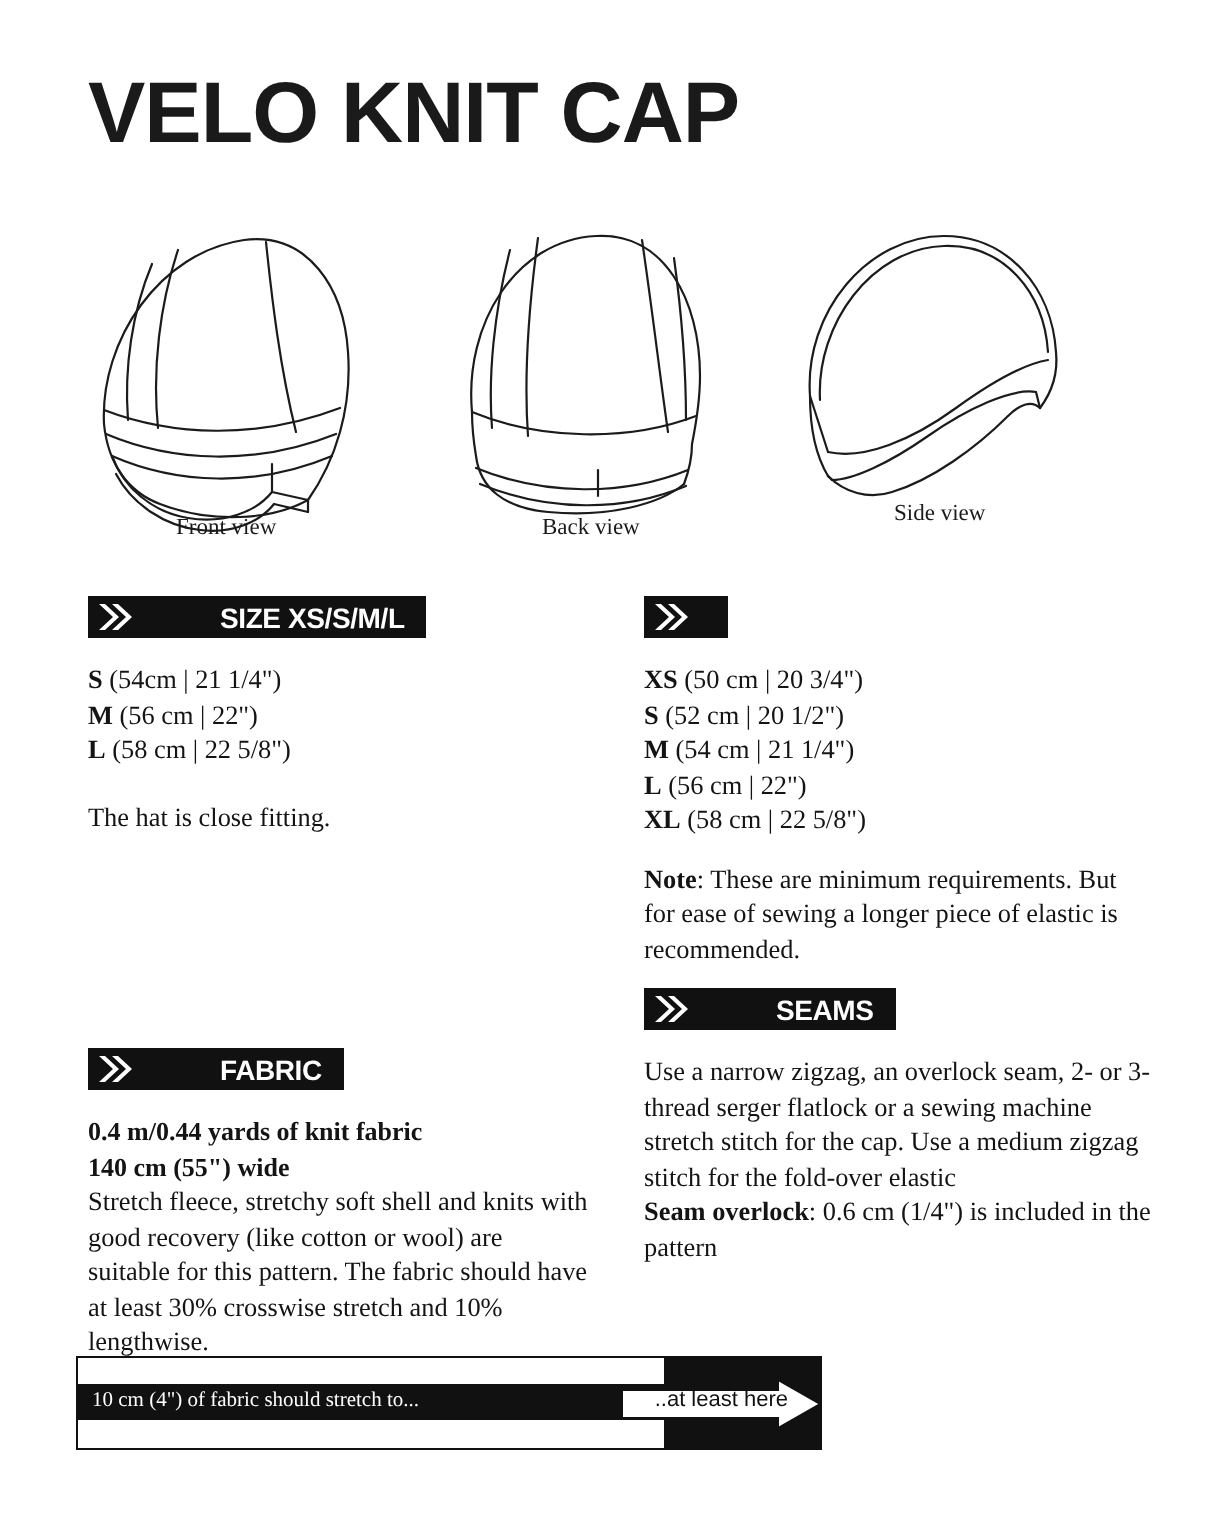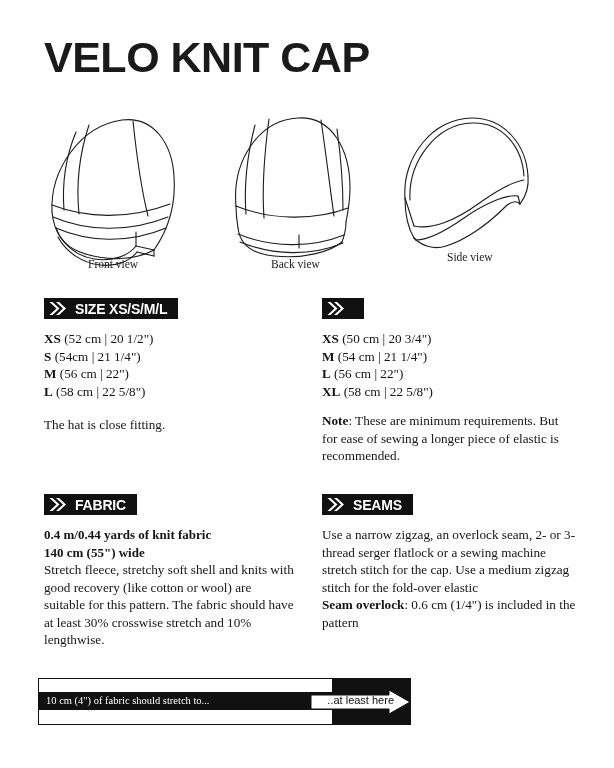--- a/index.html
+++ b/index.html
@@ -59,20 +59,21 @@
   .label-side  { left: 447px; top: 251px; }
 
   
   .sec-header {
     display: inline-flex;
     align-items: center;
     background: #111111;
     height: 21px;
     padding: 0 11px 0 4px;
     box-sizing: border-box;
+    gap: 35px;
   }
   .sec-chevron {
     width: 20px;
     height: 15px;
     flex: 0 0 auto;
     margin-right: 7px;
     display: block;
   }
   .sec-title {
     font-family: "Liberation Sans", "DejaVu Sans", sans-serif;
@@ -81,21 +82,21 @@
     color: #ffffff;
     letter-spacing: -0.2px;
     white-space: nowrap;
     line-height: 1;
   }
 
   
   .block { position: absolute; }
   .block-size    { left: 44px;  top: 298px; width: 250px; }
   .block-elastic { left: 322px; top: 298px; width: 255px; }
-  .block-fabric  { left: 44px;  top: 494px; width: 250px; }
+  .block-fabric  { left: 44px;  top: 524px; width: 250px; }
   .block-seams   { left: 322px; top: 494px; width: 255px; }
 
   .body-list {
     margin: 10px 0 0 0;
     padding: 0;
     list-style: none;
   }
   .body-list li {
     font-size: 13.2px;
     line-height: 17.5px;
@@ -251,24 +252,20 @@
 <div class="block block-size">
   <div class="sec-header">
     <svg class="sec-chevron" viewBox="0 0 20 15">
       <path d="M1.5 1 L8.5 7.5 L1.5 14 L4.5 14 L11.5 7.5 L4.5 1 Z" fill="#ffffff"></path>
       <path d="M8 1 L15 7.5 L8 14 L11 14 L18 7.5 L11 1 Z" fill="#ffffff"></path>
     </svg>
     <span class="sec-title">SIZE XS/S/M/L</span>
   </div>
   <ul class="body-list">
     <li>
-      <b>XS</b>
-      <span>(52 cm | 20 1/2")</span>
-    </li>
-    <li>
       <b>S</b>
       <span>(54cm | 21 1/4")</span>
     </li>
     <li>
       <b>M</b>
       <span>(56 cm | 22")</span>
     </li>
     <li>
       <b>L</b>
       <span>(58 cm | 22 5/8")</span>
@@ -283,20 +280,24 @@
       <path d="M1.5 1 L8.5 7.5 L1.5 14 L4.5 14 L11.5 7.5 L4.5 1 Z" fill="#ffffff"></path>
       <path d="M8 1 L15 7.5 L8 14 L11 14 L18 7.5 L11 1 Z" fill="#ffffff"></path>
     </svg>
   </div>
   <ul class="body-list">
     <li>
       <b>XS</b>
       <span>(50 cm | 20 3/4")</span>
     </li>
     <li>
+      <b>S</b>
+      <span>(52 cm | 20 1/2")</span>
+    </li>
+    <li>
       <b>M</b>
       <span>(54 cm | 21 1/4")</span>
     </li>
     <li>
       <b>L</b>
       <span>(56 cm | 22")</span>
     </li>
     <li>
       <b>XL</b>
       <span>(58 cm | 22 5/8")</span>

